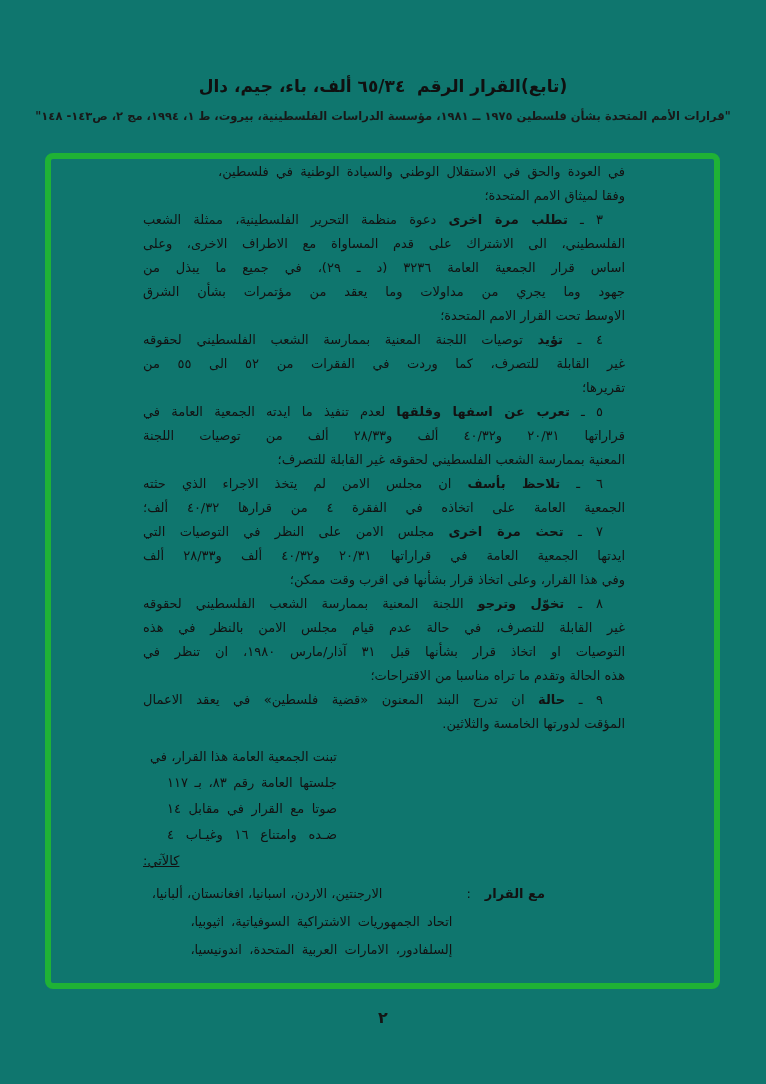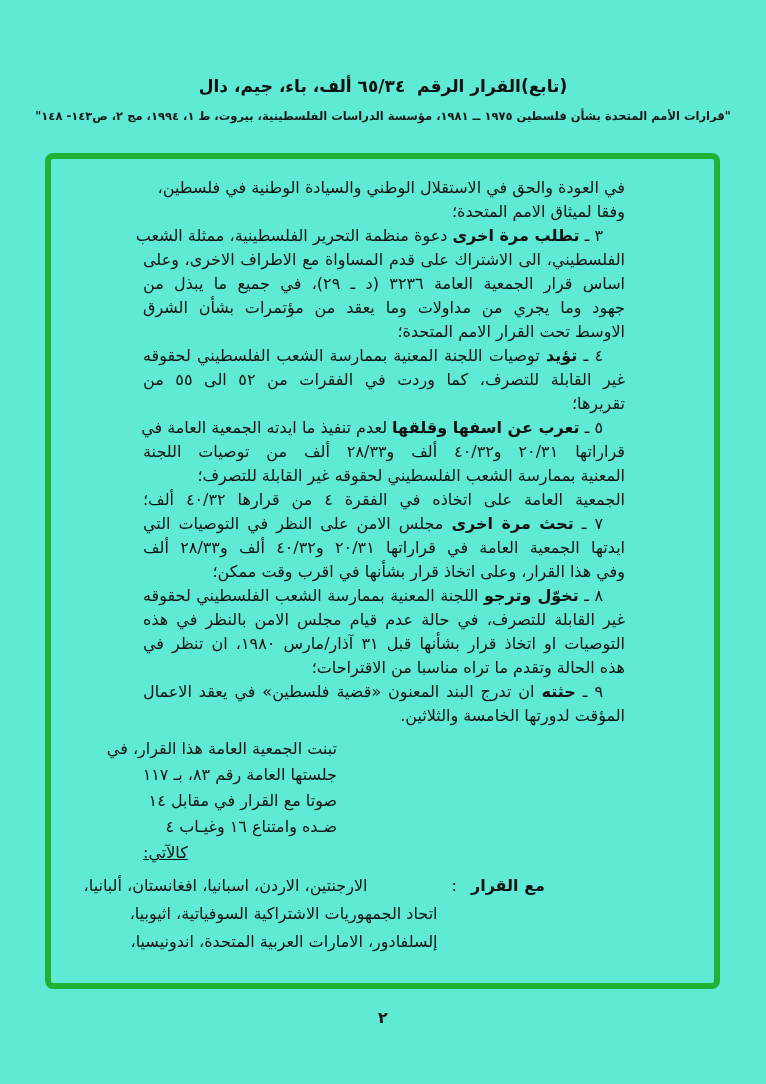--- a/index.html
+++ b/index.html
@@ -1,37 +1,37 @@
 <!DOCTYPE html>
 <html><head>
 <meta charset="utf-8">
 <style>
   html,body{margin:0;padding:0;background:#e8e8e8;}
   .page{
     position:relative;width:766px;height:1084px;margin:0 auto;
-    background:#5eead4;overflow:hidden;
+    background:#0f766e;overflow:hidden;
     font-family:"DejaVu Sans",sans-serif;color:#141414;
   }
   .hdr-title{
     position:absolute;top:76px;left:0;width:100%;
     direction:rtl;text-align:center;font-weight:bold;font-size:17px;
     white-space:pre;color:#101010;
   }
   .hdr-src{
     position:absolute;top:109px;left:0;width:100%;
     direction:rtl;text-align:center;font-weight:bold;font-size:11.5px;
     white-space:pre;color:#181818;
   }
   .green-box{
     position:absolute;left:45px;top:153px;width:663px;height:824px;
     border:6px solid #1fb235;border-radius:8px;background:transparent;
   }
   .content{
-    position:absolute;left:143px;top:176px;width:482px;
-    direction:rtl;font-size:16px;line-height:24px;color:#121212;
+    position:absolute;left:143px;top:160px;width:482px;
+    direction:rtl;font-size:13px;line-height:24px;color:#121212;
   }
   .bl{height:24px;line-height:24px;}
   .jl{text-align:justify;text-align-last:justify;white-space:nowrap;}
   .last{text-align:right;white-space:nowrap;}
   .indent{padding-right:22px;}
   .ml75{margin-left:75px;}
   .b{font-weight:bold;}
   .adopt{width:170px;margin:8px 288px 0 0;}
   .al{height:26px;line-height:26px;text-align:justify;text-align-last:justify;white-space:nowrap;}
   .adopt-tail{height:26px;line-height:26px;text-align:left;margin-right:114px;white-space:nowrap;text-decoration:underline;}
@@ -64,29 +64,30 @@
     <div class="bl jl"><span>الفلسطيني، الى الاشتراك على قدم المساواة مع الاطراف الاخرى، وعلى</span></div>
     <div class="bl jl"><span>اساس قرار الجمعية العامة ٣٢٣٦ (د ـ ٢٩)، في جميع ما يبذل من</span></div>
     <div class="bl jl"><span>جهود وما يجري من مداولات وما يعقد من مؤتمرات بشأن الشرق</span></div>
     <div class="bl last"><span>الاوسط تحت القرار الامم المتحدة؛</span></div>
     <div class="bl jl indent"><span>٤ ـ </span><span class="b">تؤيد</span><span> توصيات اللجنة المعنية بممارسة الشعب الفلسطيني لحقوقه</span></div>
     <div class="bl jl"><span>غير القابلة للتصرف، كما وردت في الفقرات من ٥٢ الى ٥٥ من</span></div>
     <div class="bl last"><span>تقريرها؛</span></div>
     <div class="bl jl indent"><span>٥ ـ </span><span class="b">تعرب عن اسفها وقلقها</span><span> لعدم تنفيذ ما ايدته الجمعية العامة في</span></div>
     <div class="bl jl"><span>قراراتها ٢٠/٣١ و٤٠/٣٢ ألف و٢٨/٣٣ ألف من توصيات اللجنة</span></div>
     <div class="bl last"><span>المعنية بممارسة الشعب الفلسطيني لحقوقه غير القابلة للتصرف؛</span></div>
+    <div class="bl jl indent"><span>٦ ـ </span><span class="b">تلاحظ بأسف</span><span> ان مجلس الامن لم يتخذ الاجراء الذي حثته</span></div>
     <div class="bl jl"><span>الجمعية العامة على اتخاذه في الفقرة ٤ من قرارها ٤٠/٣٢ ألف؛</span></div>
     <div class="bl jl indent"><span>٧ ـ </span><span class="b">تحث مرة اخرى</span><span> مجلس الامن على النظر في التوصيات التي</span></div>
     <div class="bl jl"><span>ايدتها الجمعية العامة في قراراتها ٢٠/٣١ و٤٠/٣٢ ألف و٢٨/٣٣ ألف</span></div>
     <div class="bl last"><span>وفي هذا القرار، وعلى اتخاذ قرار بشأنها في اقرب وقت ممكن؛</span></div>
     <div class="bl jl indent"><span>٨ ـ </span><span class="b">تخوّل وترجو</span><span> اللجنة المعنية بممارسة الشعب الفلسطيني لحقوقه</span></div>
     <div class="bl jl"><span>غير القابلة للتصرف، في حالة عدم قيام مجلس الامن بالنظر في هذه</span></div>
     <div class="bl jl"><span>التوصيات او اتخاذ قرار بشأنها قبل ٣١ آذار/مارس ١٩٨٠، ان تنظر في</span></div>
     <div class="bl last"><span>هذه الحالة وتقدم ما تراه مناسبا من الاقتراحات؛</span></div>
-    <div class="bl jl indent"><span>٩ ـ </span><span class="b">حثته</span><span> ان تدرج البند المعنون «قضية فلسطين» في يعقد الاعمال</span></div>
+    <div class="bl jl indent"><span>٩ ـ </span><span class="b">حالة</span><span> ان تدرج البند المعنون «قضية فلسطين» في يعقد الاعمال</span></div>
     <div class="bl last"><span>المؤقت لدورتها الخامسة والثلاثين.</span></div>
 
     <div class="adopt">
       <div class="al"><span>تبنت الجمعية العامة هذا القرار، في</span></div>
       <div class="al"><span>جلستها العامة رقم ٨٣، بـ ١١٧</span></div>
       <div class="al"><span>صوتا مع القرار في مقابل ١٤</span></div>
       <div class="al"><span>ضـده وامتناع ١٦ وغيـاب ٤</span></div>
     </div>
     <div class="adopt-tail">كالآتي:</div>
 

